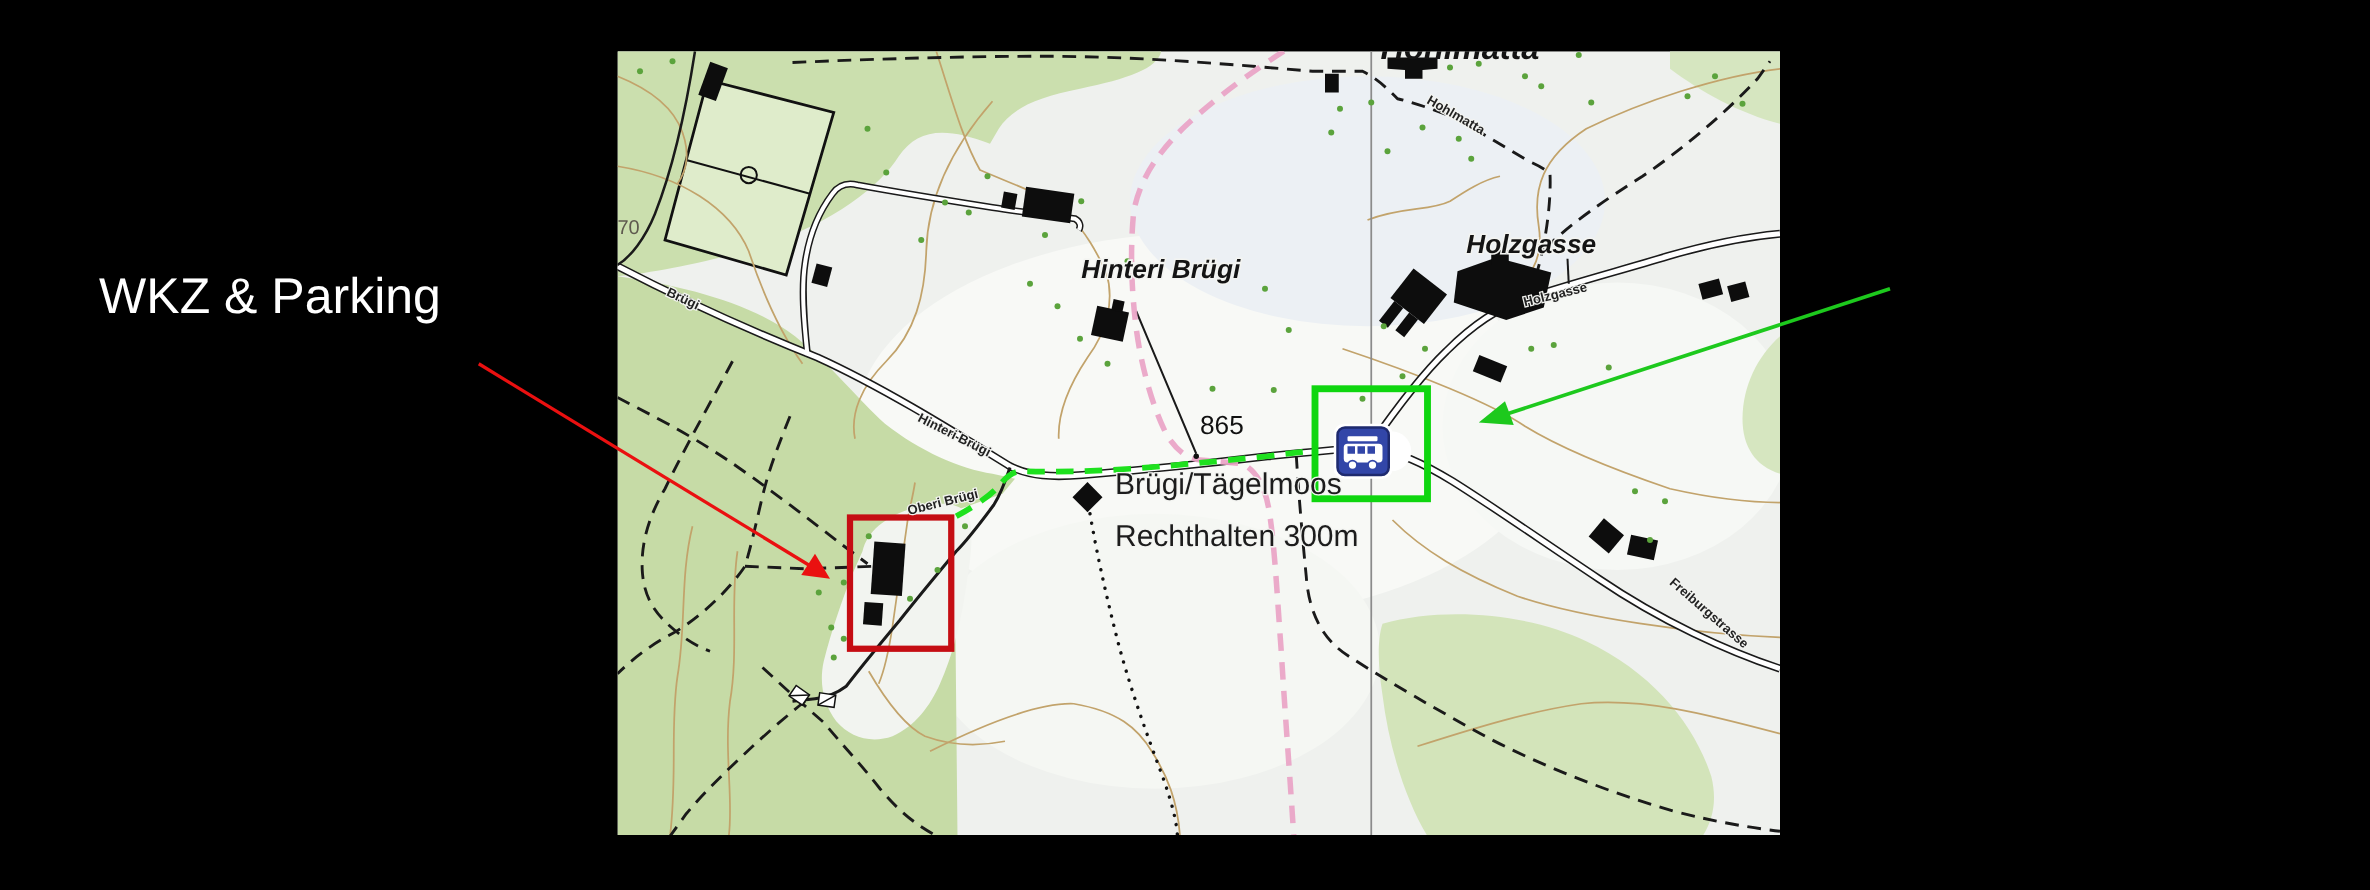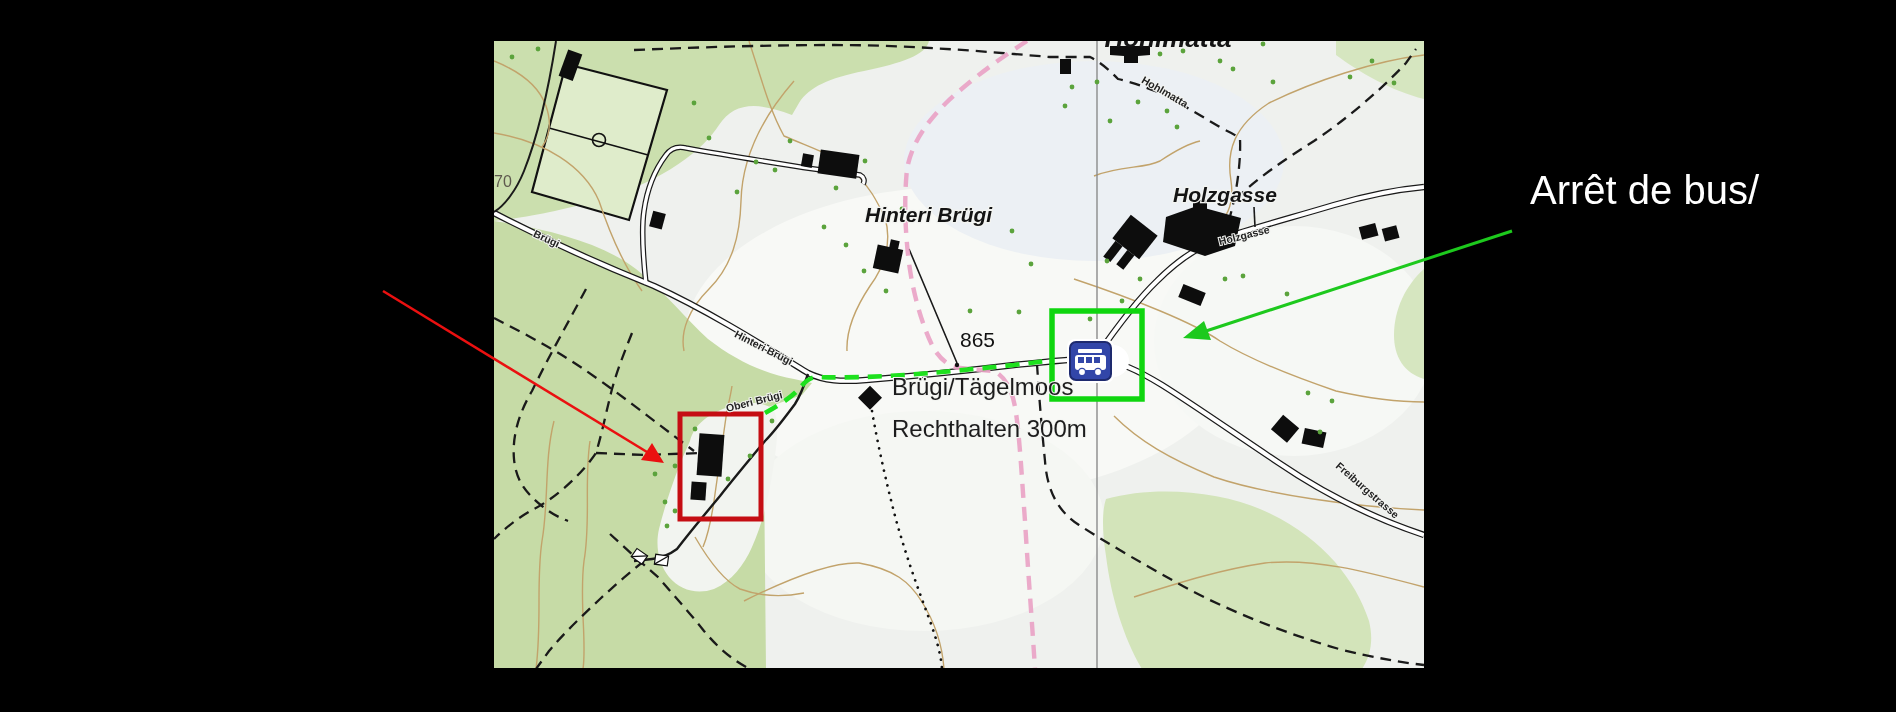--- a/index.html
+++ b/index.html
@@ -236,23 +236,23 @@
     <text class="street" transform="translate(871,452) rotate(41)">Freiburgstrasse</text>
     <text class="spot" x="466" y="306">865</text>
     <text class="contourlbl" x="0" y="146">70</text>
     <text class="dest" x="398" y="354">Brügi/Tägelmoos</text>
     <text class="dest" x="398" y="396">Rechthalten 300m</text>
   </g>
 </svg>
 </div>
 
 <div id="caption-left" class="caption">
+  <span>WKZ &amp; Parking</span>
 </div>
 <div id="caption-right" class="caption">
-  <span>Arrêt de bus/</span>
 </div>
 
 <svg id="overlay">
   <g>
     <line x1="383" y1="291" x2="647" y2="452" stroke-width="2.6" stroke="#ea1010"></line>
     <polygon points="664,463 641,460 652,443" fill="#ea1010"></polygon>
   </g>
   <g>
     <line x1="1512" y1="231" x2="1206" y2="331" stroke-width="3" stroke="#1dc91d"></line>
     <polygon points="1183,338 1204,321 1211,340" fill="#1dc91d"></polygon>

